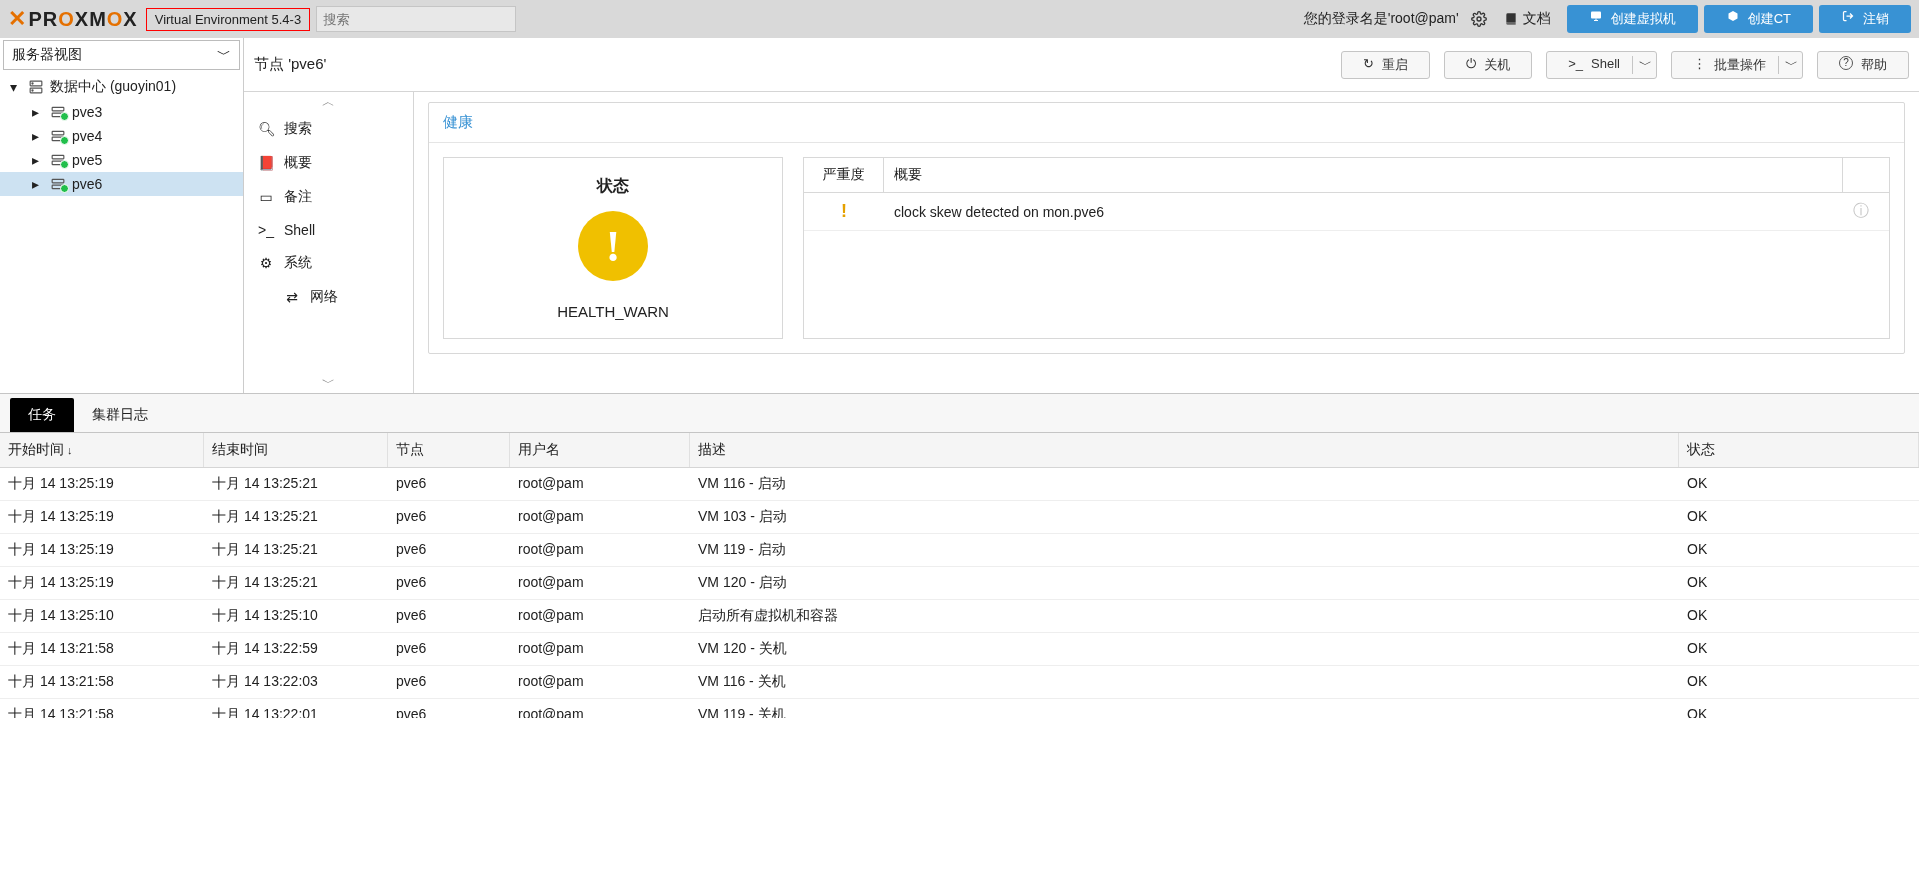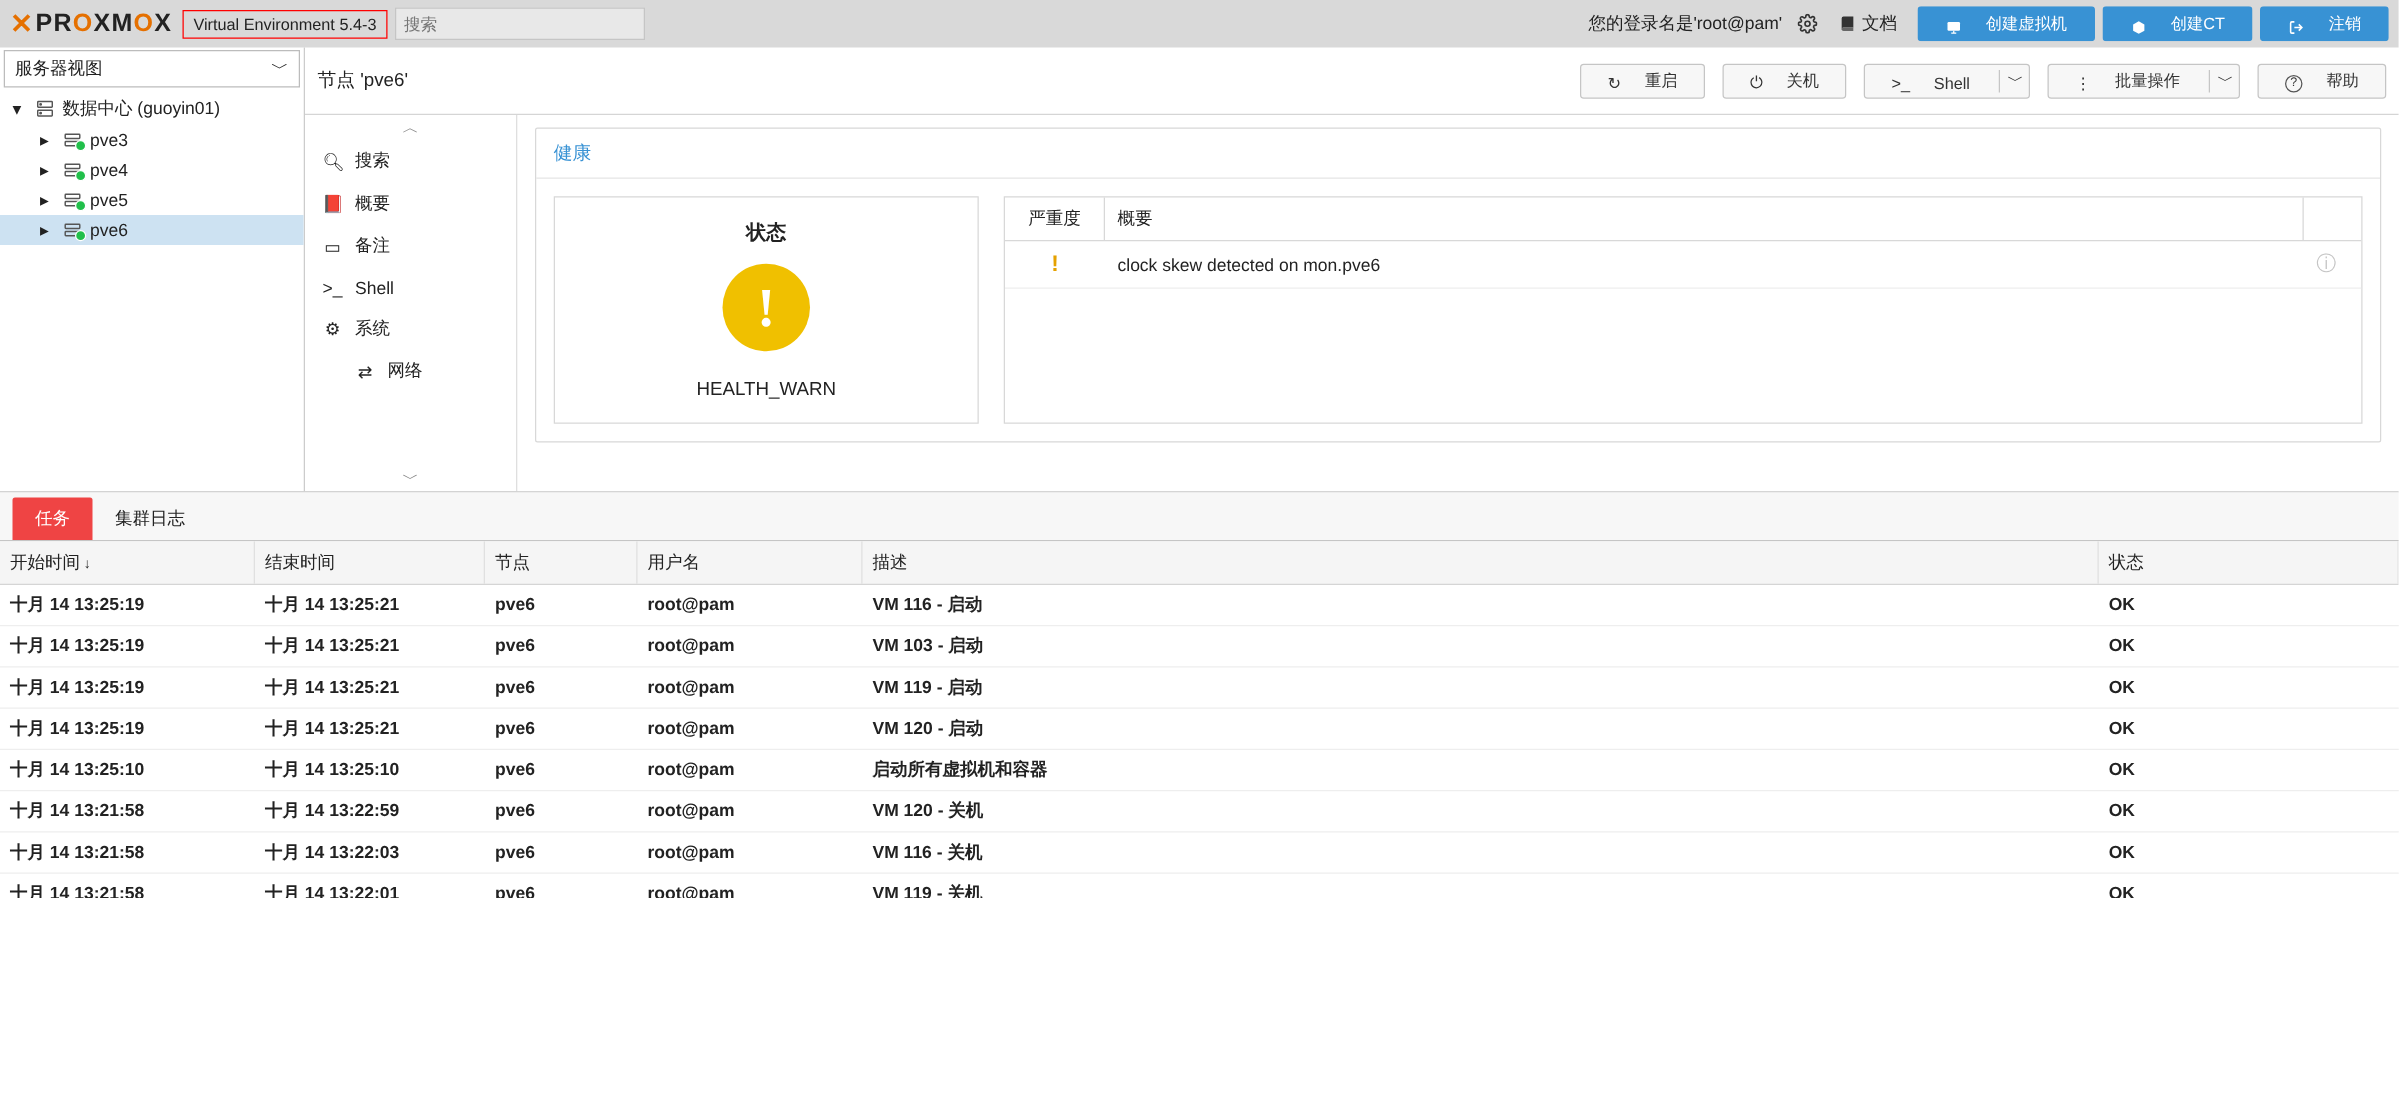--- a/index.html
+++ b/index.html
@@ -8,21 +8,21 @@
 .logo { display: flex; align-items: center; margin-right: 8px; }
 .logo-x { color: #e57000; font-weight: bold; font-size: 22px; margin-right: 2px; }
 .logo-text { font-weight: bold; font-size: 20px; letter-spacing: 1px; }
 .logo-text .o { color: #e57000; }
 .version-box { border: 1px solid red; padding: 3px 8px; font-size: 13px; margin-right: 6px; background: #d9d9d9; }
 .search-box { background: #e8e8e8; border: 1px solid #c5c5c5; height: 26px; width: 200px; padding: 0 6px; }
 .spacer { flex: 1; }
 .login-info { font-size: 14px; margin-right: 6px; }
 .top-icon { display:inline-flex; align-items:center; justify-content:center; width:24px; height:24px; margin: 0 2px; cursor:pointer; }
 .doc-link { display: inline-flex; align-items: center; gap: 4px; margin: 0 10px; font-size: 14px; cursor:pointer; }
-.btn { display: inline-flex; align-items: flex-end; gap: 19px; padding: 4px 21px; border-radius: 3px; font-size: 13px; cursor: pointer; margin-left: 6px; border:1px solid transparent; }
+.btn { display: inline-flex; align-items: flex-start; gap: 8px; padding: 4px 21px; border-radius: 3px; font-size: 13px; cursor: pointer; margin-left: 6px; border:1px solid transparent; }
 .btn-blue { background: #3892d4; color: #fff; }
 
 .main-wrap { display: flex; height: 355px; }
 .sidebar-left { width: 244px; border-right: 1px solid #ccc; display:flex; flex-direction:column; }
 .view-select { height: 30px; border: 1px solid #bcbcbc; margin: 2px 3px 0 3px; display:flex; align-items:center; justify-content:space-between; padding: 0 8px; background: #fff; font-size:14px; cursor:pointer; }
 .tree { padding: 4px 0; overflow:auto; flex:1; }
 .tree-item { display:flex; align-items:center; padding: 4px 4px 4px 10px; gap: 5px; font-size:14px; cursor:pointer; }
 .tree-item.child { padding-left: 32px; }
 .tree-item.selected { background: #cde2f2; }
 .tree-caret { width:12px; display:inline-block; }
@@ -64,26 +64,26 @@
 .wt-sum { flex:1; }
 .wt-info { width:46px; }
 .wt-row { display:flex; border-bottom:1px solid #eee; align-items:center; }
 .wt-row .wt-cell { padding:8px 10px; font-size:14px; }
 .warn-icon { color:#e5a100; font-weight:bold; font-size:18px; }
 .info-icon { color:#c5c5c5; font-size:16px; }
 
 .bottom-panel { border-top:1px solid #c5c5c5; display:flex; flex-direction:column; height:325px; }
 .tabs { display:flex; background:#f7f7f7; border-bottom:1px solid #c5c5c5; padding:4px 10px 0 10px; }
 .tab { padding:8px 18px; font-size:14px; cursor:pointer; }
-.tab.active { background:#ef4444; color:#fff; border-radius:2px 2px 0 0; }
+.tab.active { background:#000000; color:#fff; border-radius:2px 2px 0 0; }
 .grid { flex:1; display:flex; flex-direction:column; overflow:hidden; }
 .grid-head { display:flex; background:#f5f5f5; border-bottom:1px solid #d5d5d5; }
 .grid-head .gc { padding:8px 8px; border-right:1px solid #e0e0e0; font-size:14px; }
 .grid-body { flex:1; overflow-y:scroll; }
-.grid-row { display:flex; border-bottom:1px solid #eee;font-weight:bold; }
+.grid-row { display:flex; border-bottom:1px solid #eee; }
 .grid-row .gc { padding:7px 8px; font-size:14px; }
 .c-start { width:204px; }
 .c-end { width:184px; }
 .c-node { width:122px; }
 .c-user { width:180px; }
 .c-desc { flex:1; min-width:300px; }
 .c-status { width:240px; }
 .sort-arrow { font-size:11px; margin-left:3px; }
 
 svg { vertical-align:middle; }

